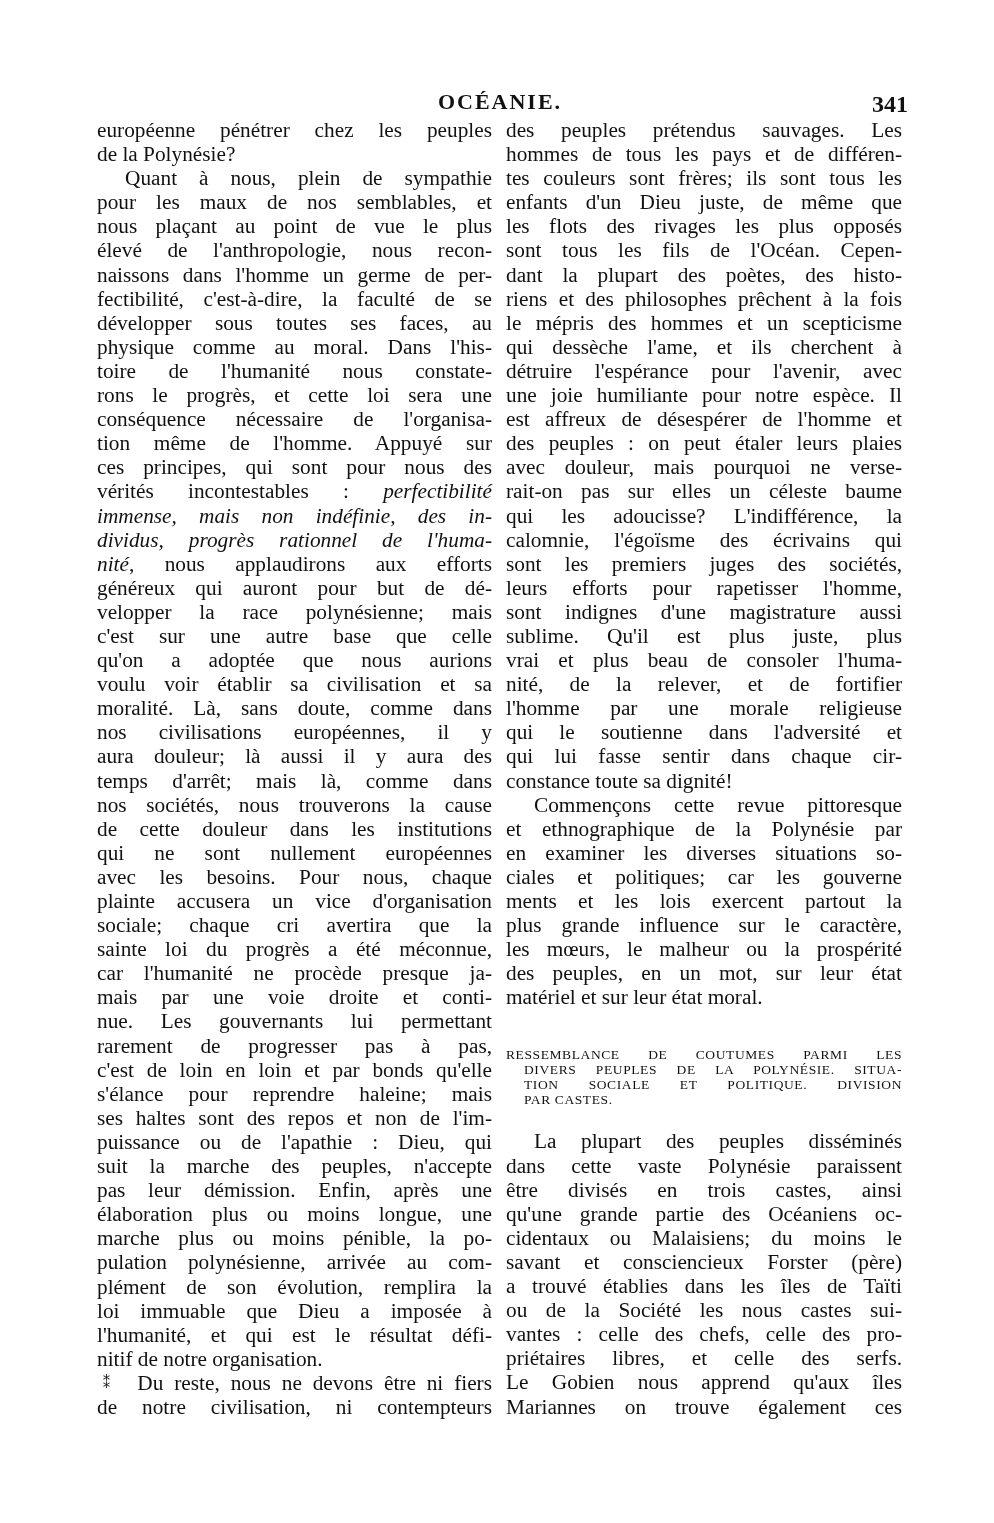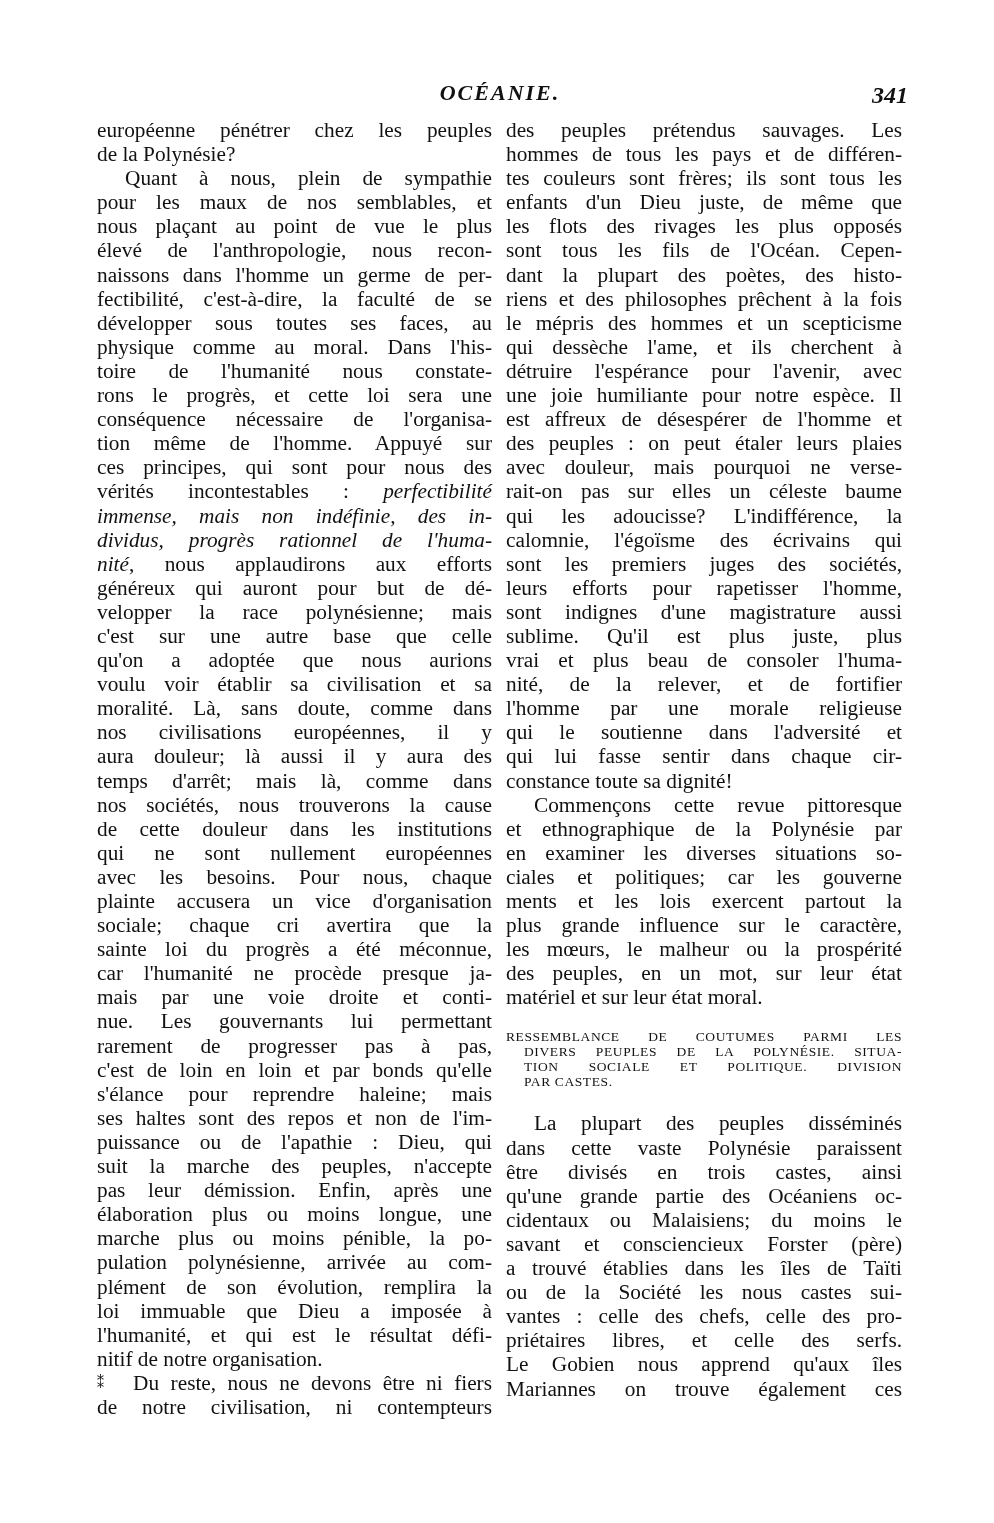--- a/index.html
+++ b/index.html
@@ -15,25 +15,24 @@
       font-family: "Liberation Serif", "DejaVu Serif", serif;
       color: #111111;
     }
     .page {
       position: absolute;
       left: 0; top: 0;
       width: 994px; height: 1523px;
     }
     .running-head {
       position: absolute;
-      top: 80px;
+      top: 89px;
       left: 100px;
       width: 800px;
       height: 30px;
-      font-style: italic;
     }
     .running-title {
       position: absolute;
       left: 0; right: 0;
       text-align: center;
       font-size: 22px;
       letter-spacing: 2px;
       font-weight: bold;
       top: 0;
     }
@@ -71,21 +70,21 @@
     .line.indent {
       padding-left: 28px;
     }
     .line.heading-indent {
       padding-left: 18px;
     }
     .it {
       font-style: italic;
     }
     .section-heading {
-      margin-top: 20px;
+      margin-top: 38px;
       font-size: 13.5px;
       line-height: 15px;
       letter-spacing: 0.6px;
     }
     .section-heading .line {
       height: 15px;
     }
     .section-spacer {
       height: 22px;
     }
@@ -150,21 +149,21 @@
     <span class="line">puissance ou de l'apathie : Dieu, qui</span>
     <span class="line">suit la marche des peuples, n'accepte</span>
     <span class="line">pas leur démission. Enfin, après une</span>
     <span class="line">élaboration plus ou moins longue, une</span>
     <span class="line">marche plus ou moins pénible, la po-</span>
     <span class="line">pulation polynésienne, arrivée au com-</span>
     <span class="line">plément de son évolution, remplira la</span>
     <span class="line">loi immuable que Dieu a imposée à</span>
     <span class="line">l'humanité, et qui est le résultat défi-</span>
     <span class="line last">nitif de notre organisation.</span>
-    <span class="line indent" style="padding-left:0;"><span class="glyph-mark">⁑</span>&nbsp;&nbsp;<span>Du reste, nous ne devons être ni fiers</span></span>
+    <span class="line indent" style="padding-left:0;margin-left:6px;"><span class="glyph-mark">⁑</span>&nbsp;&nbsp;<span>Du reste, nous ne devons être ni fiers</span></span>
     <span class="line">de notre civilisation, ni contempteurs</span>
   </div>
 
   <div class="column col-right">
     <span class="line">des peuples prétendus sauvages. Les</span>
     <span class="line">hommes de tous les pays et de différen-</span>
     <span class="line">tes couleurs sont frères; ils sont tous les</span>
     <span class="line">enfants d'un Dieu juste, de même que</span>
     <span class="line">les flots des rivages les plus opposés</span>
     <span class="line">sont tous les fils de l'Océan. Cepen-</span>

